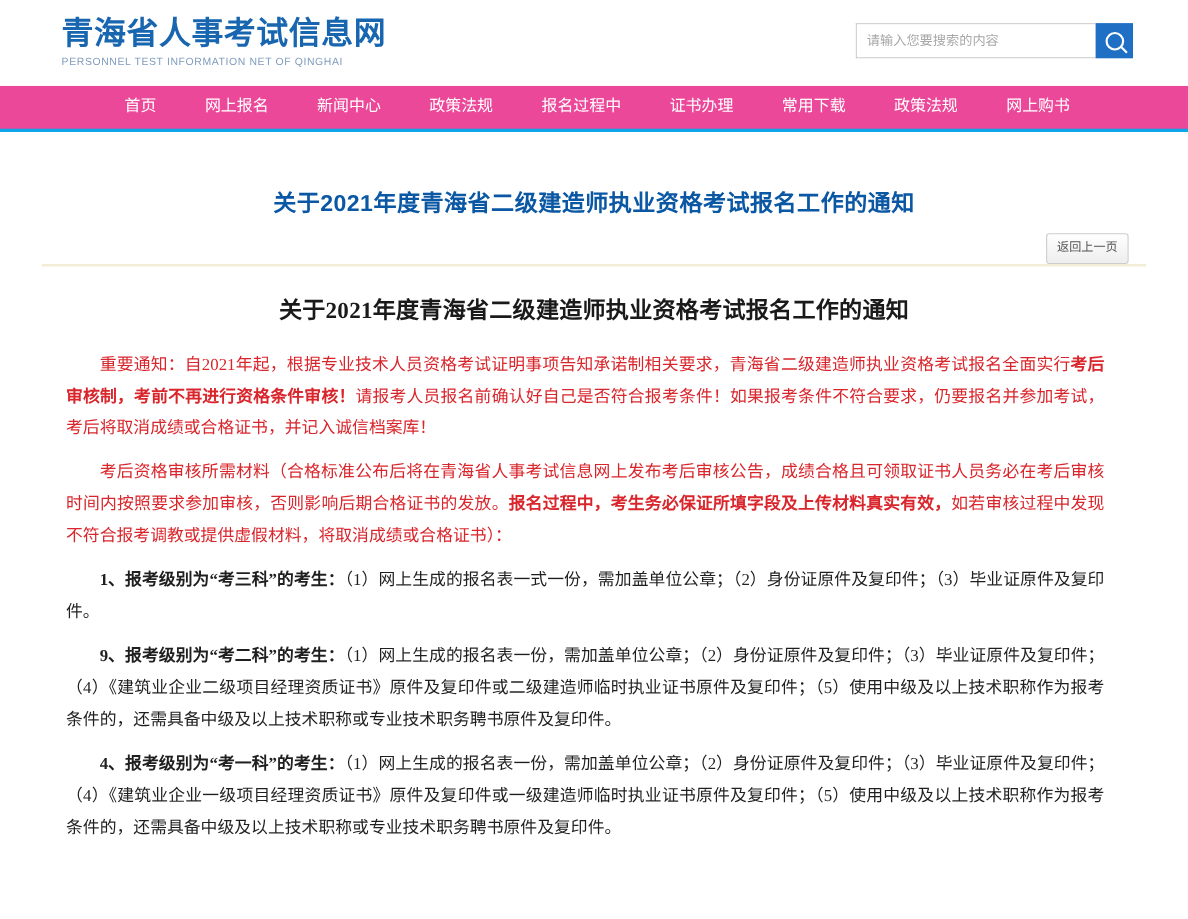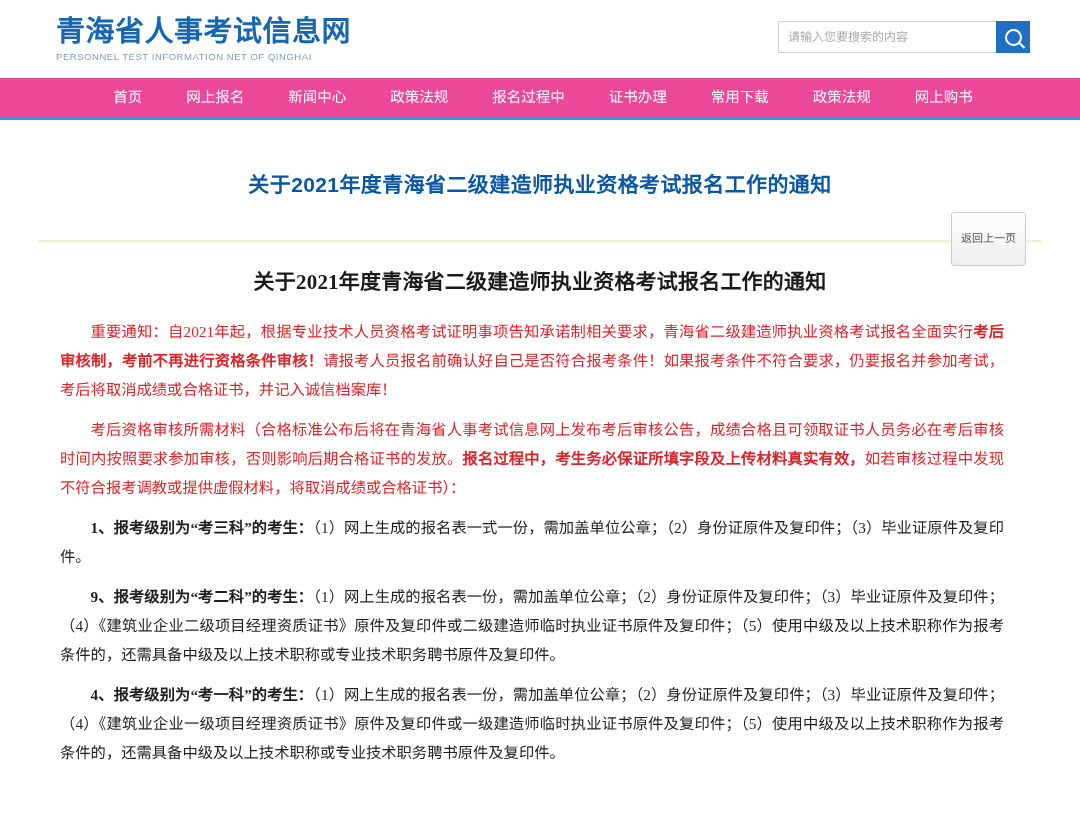--- a/index.html
+++ b/index.html
@@ -118,21 +118,21 @@
   .back-btn {
     position: absolute;
     right: 16px;
     top: 0;
     font-family: "Liberation Sans", "DejaVu Sans", sans-serif;
     font-size: 11px;
     color: #555;
     background: linear-gradient(#ffffff, #ededed);
     border: 1px solid #cccccc;
     border-radius: 3px;
-    padding: 19px 9px;
+    padding: 6px 9px;
     cursor: pointer;
     line-height: 1.25;
   }
   .divider {
     height: 0;
     border-top: 2px solid #f1edd8;
     border-bottom: 1px solid #faf8ec;
     margin: 2px 0 0 0;
   }
 

